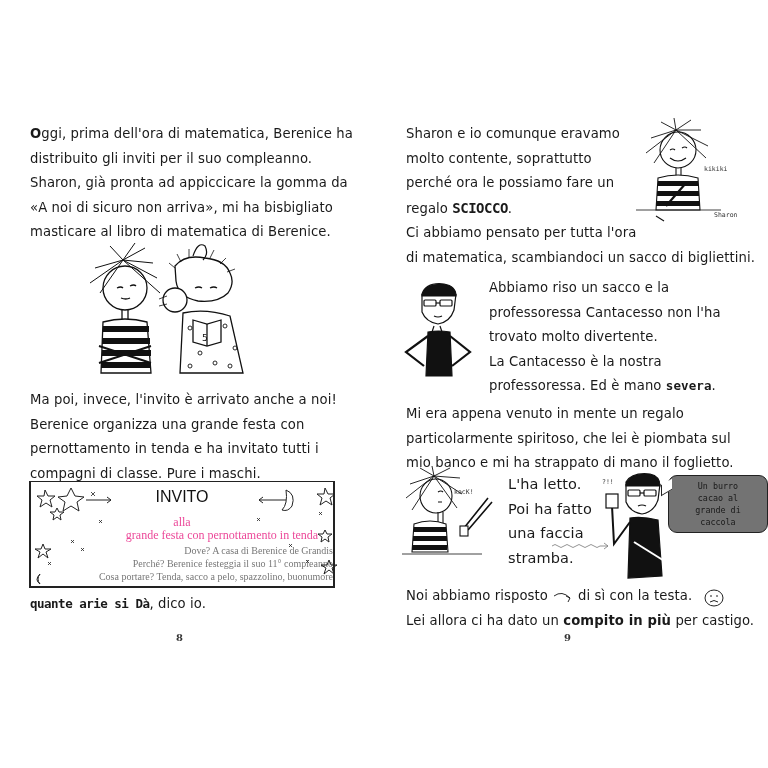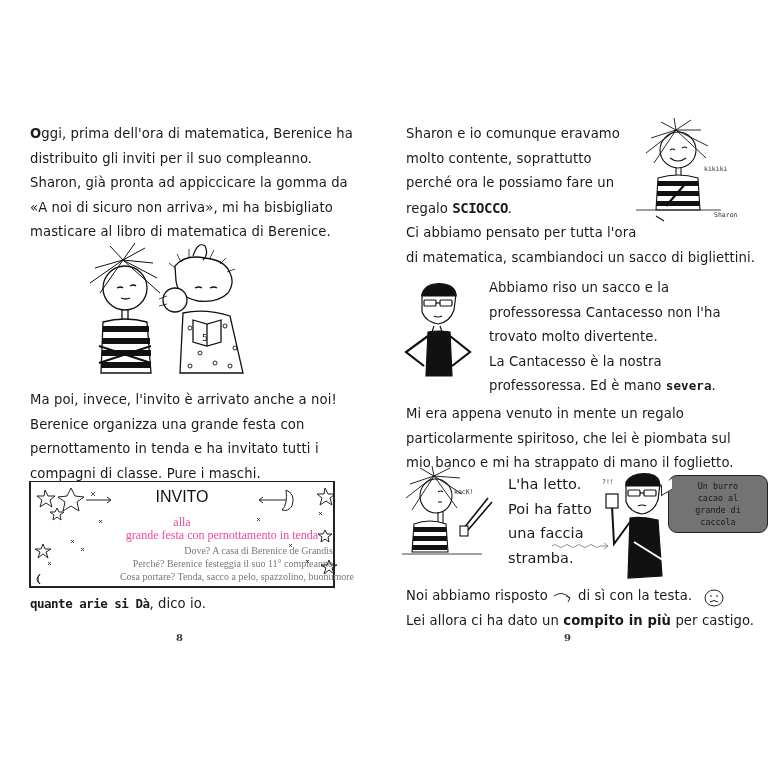--- a/index.html
+++ b/index.html
@@ -94,21 +94,21 @@
     <div>pernottamento in tenda e ha invitato tutti i</div>
     <div>compagni di classe. Pure i maschi.</div>
   </div>
 
   <div class="invite">
     <div class="inv-title">INVITO</div>
     <div class="inv-sub" style="top:33px;">alla</div>
     <div class="inv-sub" style="top:46px;margin-left:40px;">grande festa con pernottamento in tenda</div>
     <div class="inv-line" style="top:63px;">Dove? A casa di Berenice de Grandis</div>
     <div class="inv-line" style="top:76px;">Perché? Berenice festeggia il suo 11° compleanno</div>
-    <div class="inv-line" style="top:89px;padding-left:21px;">Cosa portare? Tenda, sacco a pelo, spazzolino, buonumore</div>
+    <div class="inv-line" style="top:89px;">Cosa portare? Tenda, sacco a pelo, spazzolino, buonumore</div>
 
     <svg class="ill" style="left:0; top:0;" width="306" height="107" viewBox="0 0 306 107" fill="none" stroke="#222" stroke-width="1">
       <path d="M14 8 l3 6 l7 0 l-5 4 l2 7 l-6 -4 l-6 4 l2 -7 l-5 -4 l7 0 z"></path>
       <path d="M40 6 l4 8 l9 1 l-7 5 l2 9 l-8 -5 l-8 5 l2 -9 l-7 -5 l9 -1 z"></path>
       <path d="M26 26 l2 4 l5 0 l-4 3 l1 5 l-4 -3 l-4 3 l1 -5 l-4 -3 l5 0 z"></path>
       <path d="M12 62 l2 5 l6 0 l-5 3 l2 6 l-5 -4 l-5 4 l2 -6 l-5 -3 l6 0 z"></path>
       <path d="M294 6 l3 6 l7 0 l-5 4 l2 7 l-6 -4 l-6 4 l2 -7 l-5 -4 l7 0 z"></path>
       <path d="M294 48 l2 4 l5 0 l-4 3 l1 5 l-4 -3 l-4 3 l1 -5 l-4 -3 l5 0 z"></path>
       <path d="M298 78 l2 5 l6 0 l-5 3 l2 6 l-5 -4 l-5 4 l2 -6 l-5 -3 l6 0 z"></path>
       <path d="M55 18 L80 18 M76 15 l4 3 l-4 3"></path>

